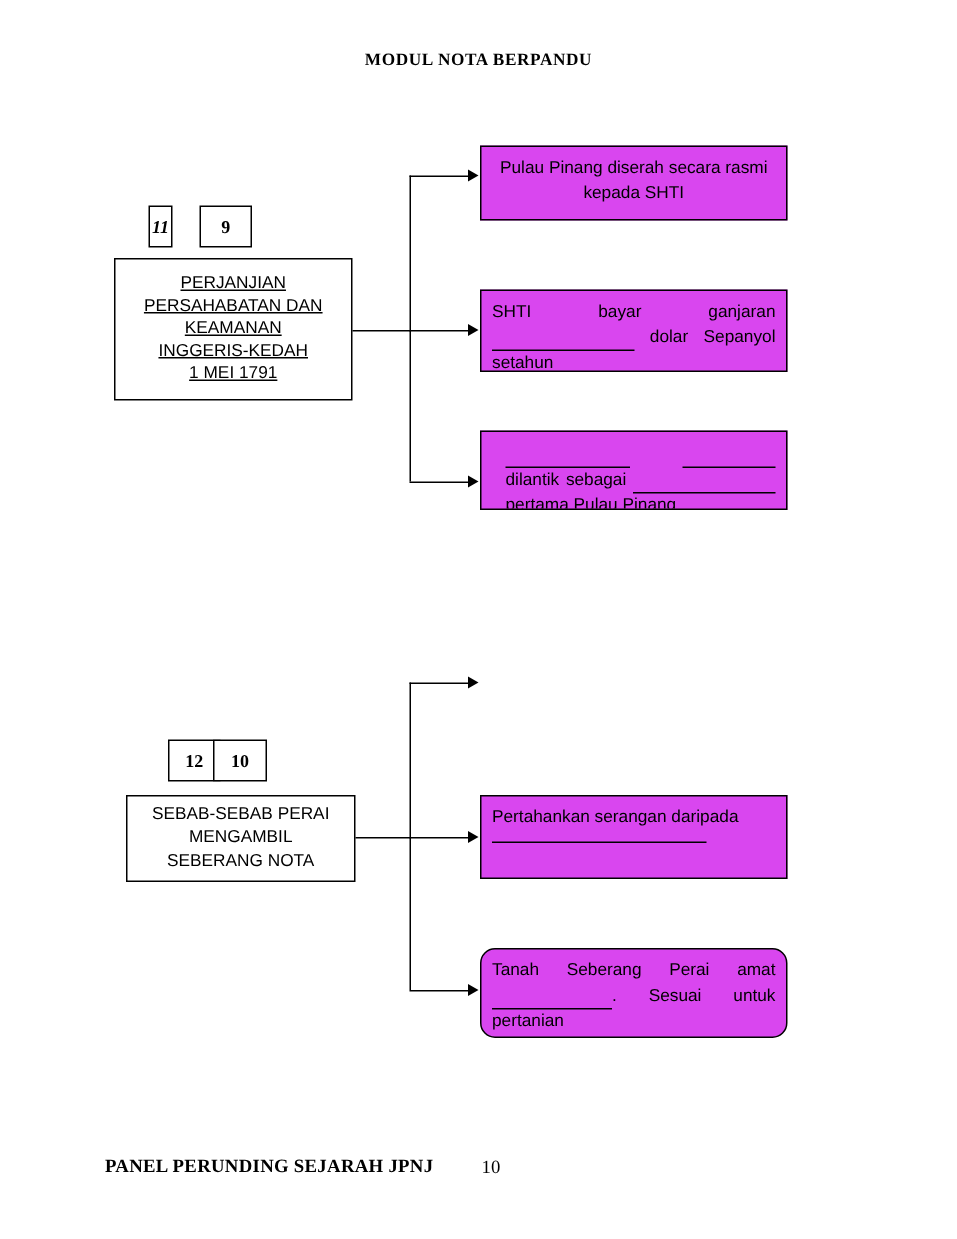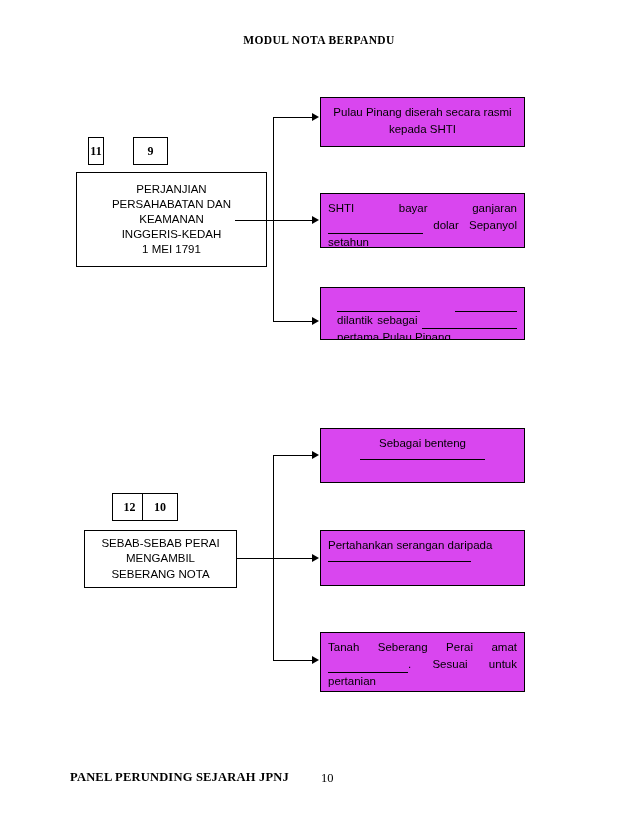--- a/index.html
+++ b/index.html
@@ -141,24 +141,24 @@
     border-left: 7px solid #000;
   }
 </style>
 </head>
 <body>
 
 <div class="page">
 
   <div class="doc-title">MODUL NOTA BERPANDU</div>
 
-  <div class="num-box" style="left:88px; top:137px; width:16px; height:28px;">11</div>
+  <div class="num-box" style="left:99px; top:137px; width:16px; height:28px;font-style:italic;">11</div>
   <div class="num-box" style="left:133px; top:137px; width:35px; height:28px;">9</div>
 
-  <div class="topic-box" style="left:76px; top:172px; width:191px; height:95px;">
+  <div class="topic-box" style="left:76px; top:172px; width:159px; height:95px;text-decoration:underline;">
     <div>
       <div>PERJANJIAN</div>
       <div>PERSAHABATAN DAN</div>
       <div>KEAMANAN</div>
       <div>INGGERIS-KEDAH</div>
       <div>1 MEI 1791</div>
     </div>
   </div>
 
   <div class="line-h" style="left:235px; top:220px; width:39px;"></div>
@@ -207,31 +207,27 @@
 
   <div class="line-h" style="left:273px; top:455px; width:40px;"></div>
   <div class="arrow-head" style="left:312px; top:451px;"></div>
 
   <div class="line-h" style="left:273px; top:558px; width:40px;"></div>
   <div class="arrow-head" style="left:312px; top:554px;"></div>
 
   <div class="line-h" style="left:273px; top:660px; width:40px;"></div>
   <div class="arrow-head" style="left:312px; top:656px;"></div>
 
-  <div class="detail-box center" style="left:320px; top:428px; width:205px; height:55px;">
-    <span>Sebagai benteng</span>
-    <span class="rule-center" style="width:125px;"></span>
-  </div>
 
   <div class="detail-box left" style="left:320px; top:530px; width:205px; height:56px;">
     <span>Pertahankan serangan daripada</span>
     <span class="rule-left" style="width:143px;"></span>
   </div>
 
-  <div class="detail-box justify" style="left:320px; top:632px; width:205px; height:60px;">
+  <div class="detail-box justify" style="left:320px; top:632px; width:205px; height:60px;border-radius:10px;">
     <span>Tanah Seberang Perai amat</span>
     <span class="blank-rule" style="width:80px;">&nbsp;</span><span>. Sesuai untuk pertanian</span>
   </div>
 
   <div class="footer">PANEL PERUNDING SEJARAH JPNJ</div>
   <div class="footer-page">10</div>
 
 </div>
 
 </body></html>

